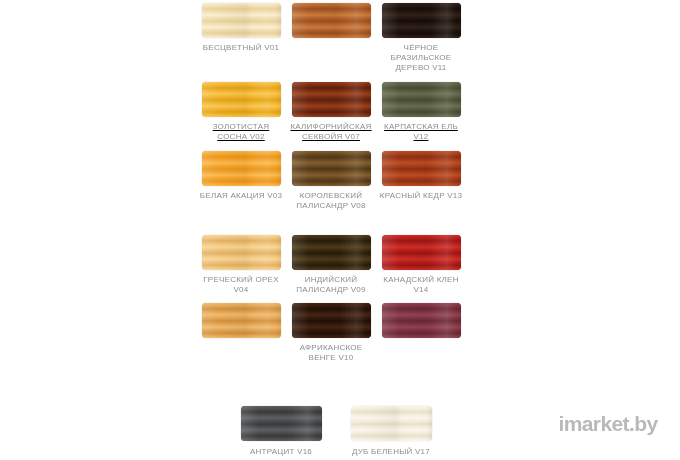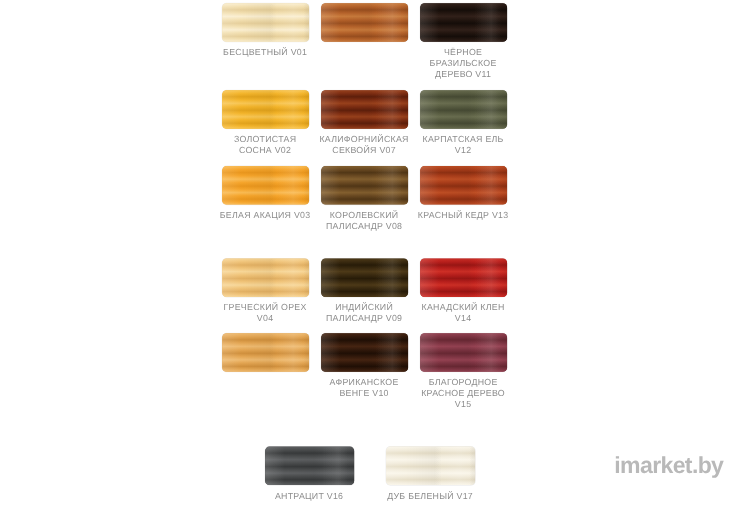--- a/index.html
+++ b/index.html
@@ -63,21 +63,21 @@
     line-height: 10px;
     letter-spacing: 0.25px;
     color: #8d8d8d;
     text-align: center;
     width: 88px;
     text-transform: uppercase;
   }
 
   
   .row.r1 { margin-top: 3px; }
-  .row.r2 { margin-top: 9px; }
+  .row.r2 { margin-top: 9px; text-decoration: underline; }
   .row.r3 { margin-top: 9px; }
   .row.r4 { margin-top: 24px; }
   .row.r5 { margin-top: 8px; }
 
   
   .bottom-row {
     position: absolute;
     left: 226px;
     top: 406px;
     display: flex;
@@ -213,21 +213,20 @@
       <div class="cell">
         <div class="chip" style="background: rgb(50, 25, 11);">
           <div class="grain" style="background: linear-gradient(rgb(71, 37, 18) 0%, rgb(50, 25, 11) 9%, rgb(32, 15, 5) 17%, rgb(50, 25, 11) 25%, rgb(71, 37, 18) 34%, rgb(50, 25, 11) 43%, rgb(32, 15, 5) 52%, rgb(50, 25, 11) 60%, rgb(71, 37, 18) 69%, rgb(50, 25, 11) 77%, rgb(32, 15, 5) 86%, rgb(50, 25, 11) 93%, rgb(71, 37, 18) 100%), linear-gradient(90deg, rgba(255, 255, 255, 0.14) 0%, rgba(255, 255, 255, 0) 22%, rgba(0, 0, 0, 0.04) 55%, rgba(255, 255, 255, 0.1) 82%, rgba(0, 0, 0, 0.06) 100%); background-blend-mode: overlay, normal;"></div>
         </div>
         <div class="caption">АФРИКАНСКОЕ ВЕНГЕ V10</div>
       </div>
       <div class="cell">
         <div class="chip" style="background: rgb(125, 52, 66);">
           <div class="grain" style="background: linear-gradient(rgb(149, 66, 82) 0%, rgb(125, 52, 66) 9%, rgb(104, 40, 51) 17%, rgb(125, 52, 66) 25%, rgb(149, 66, 82) 34%, rgb(125, 52, 66) 43%, rgb(104, 40, 51) 52%, rgb(125, 52, 66) 60%, rgb(149, 66, 82) 69%, rgb(125, 52, 66) 77%, rgb(104, 40, 51) 86%, rgb(125, 52, 66) 93%, rgb(149, 66, 82) 100%), linear-gradient(90deg, rgba(255, 255, 255, 0.14) 0%, rgba(255, 255, 255, 0) 22%, rgba(0, 0, 0, 0.04) 55%, rgba(255, 255, 255, 0.1) 82%, rgba(0, 0, 0, 0.06) 100%); background-blend-mode: overlay, normal;"></div>
         </div>
-        <div class="caption">БЛАГОРОДНОЕ КРАСНОЕ ДЕРЕВО V15</div>
       </div>
     </div>
 
   </div>
 
   <div class="bottom-row">
     <div class="cell">
       <div class="chip" style="background: rgb(75, 77, 78);">
         <div class="grain" style="background: linear-gradient(rgb(94, 96, 98) 0%, rgb(75, 77, 78) 9%, rgb(56, 58, 59) 17%, rgb(75, 77, 78) 25%, rgb(94, 96, 98) 34%, rgb(75, 77, 78) 43%, rgb(56, 58, 59) 52%, rgb(75, 77, 78) 60%, rgb(94, 96, 98) 69%, rgb(75, 77, 78) 77%, rgb(56, 58, 59) 86%, rgb(75, 77, 78) 93%, rgb(94, 96, 98) 100%), linear-gradient(90deg, rgba(255, 255, 255, 0.14) 0%, rgba(255, 255, 255, 0) 22%, rgba(0, 0, 0, 0.04) 55%, rgba(255, 255, 255, 0.1) 82%, rgba(0, 0, 0, 0.06) 100%); background-blend-mode: overlay, normal;"></div>
       </div>

